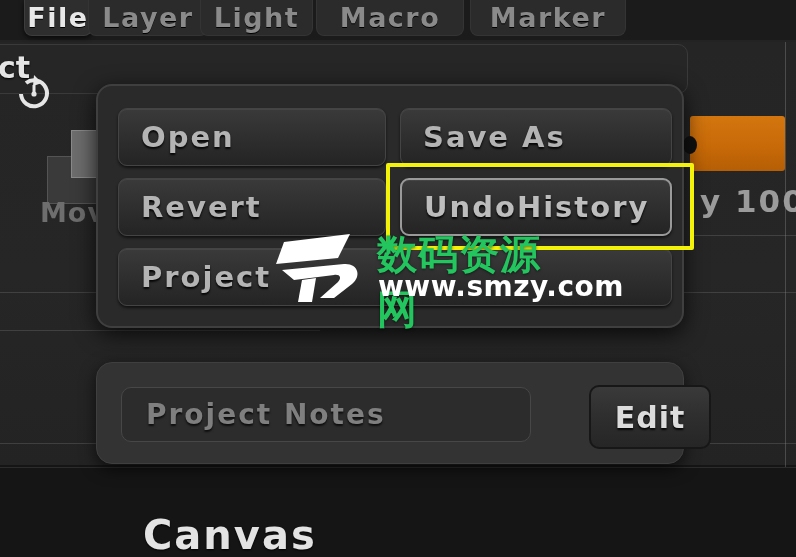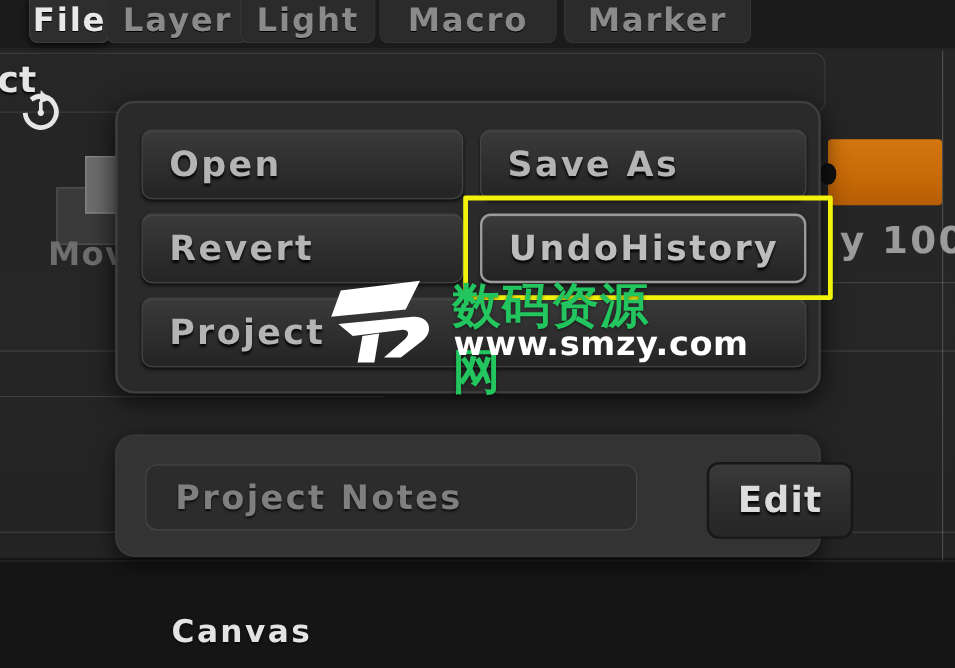--- a/index.html
+++ b/index.html
@@ -247,21 +247,21 @@
     font-weight: bold;
     letter-spacing: 1px;
     text-shadow: 0 2px 2px rgba(0,0,0,0.85);
     margin-left: 48px;
   }
 
   
   .canvas-label {
     position: absolute;
     left: 143px; top: 512px;
-    font-size: 26px;
+    font-size: 40px;
     font-weight: bold;
     color: #e3e3e3;
     letter-spacing: 2px;
     text-shadow: 0 1px 2px #000;
     text-align: right;
   }
 
   
   .watermark {
     position: absolute;

